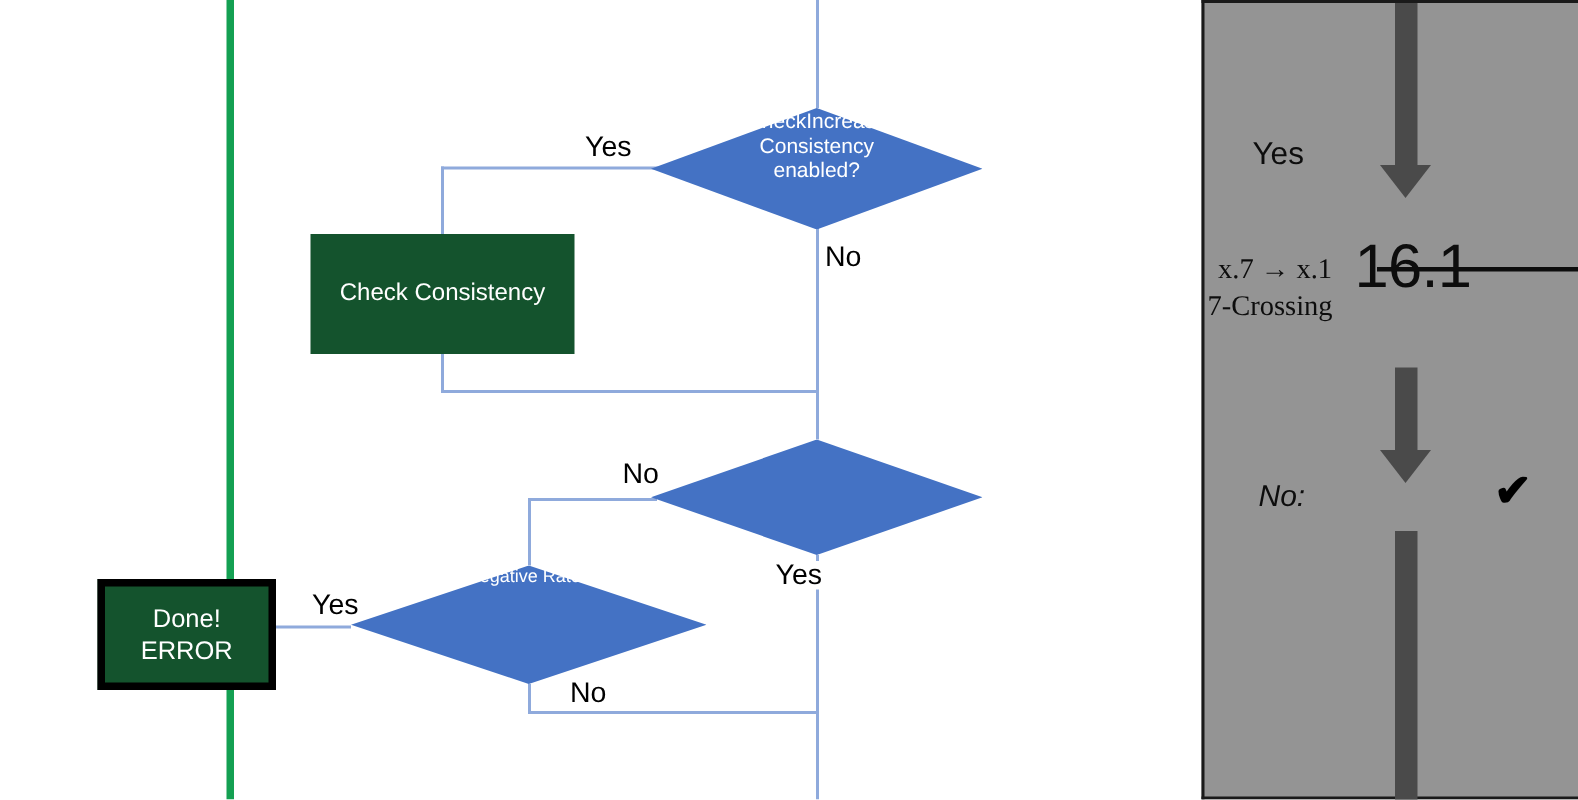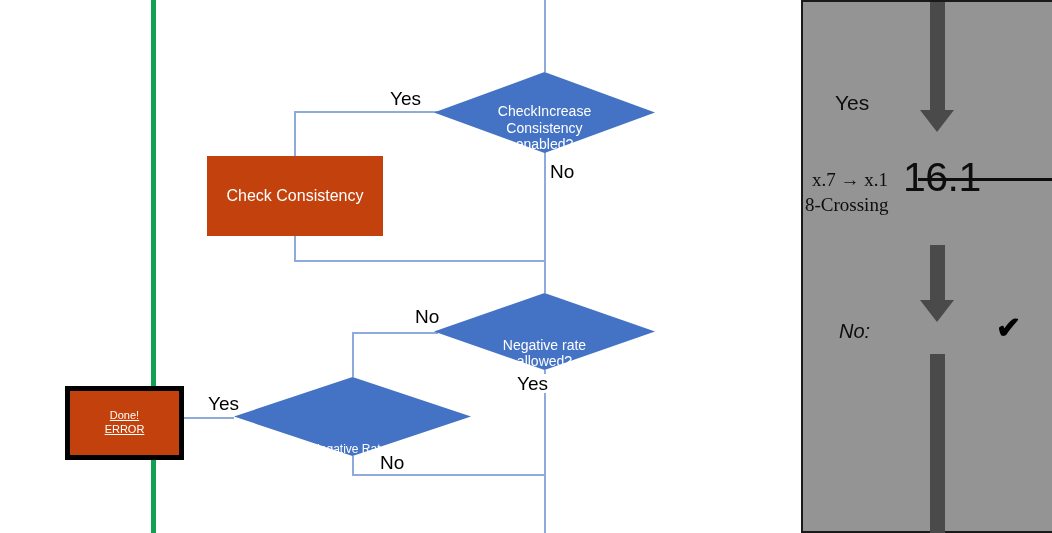--- a/index.html
+++ b/index.html
@@ -5,27 +5,27 @@
   html,body{margin:0;padding:0;background:#ffffff;}
   body{width:1052px;height:533px;overflow:hidden;font-family:"Liberation Sans",sans-serif;}
   #stage{position:relative;width:1052px;height:533px;background:#ffffff;}
 
   
   .green-line{position:absolute;background:#14A052;}
   .conn{position:absolute;background:#8FAADC;}
   .conn-v{width:2px;}
   .conn-h{height:2px;}
 
-  .diamond{position:absolute;display:flex;align-items:flex-end;justify-content:center;
+  .diamond{position:absolute;display:flex;align-items:flex-start;justify-content:center;
            color:#ffffff;text-align:center;line-height:1.18;}
   .diamond .dshape{position:absolute;inset:0;background:#4472C4;
            clip-path:polygon(50% 0%,100% 50%,50% 100%,0% 50%);}
   .diamond .dtext{position:relative;z-index:2;padding:0 18px;}
 
-  .procbox{position:absolute;background:#c2410c;display:flex;align-items:center;
+  .procbox{position:absolute;background:#14532d;display:flex;align-items:center;
            justify-content:center;color:#ffffff;text-align:center;line-height:1.25;}
   .procbox.thick{border:5px solid #000000;}
 
   .edgelabel{position:absolute;color:#000000;font-size:19px;line-height:1;
              background:#ffffff;padding:0 3px;white-space:nowrap;}
 
   
   .panel{position:absolute;background:#949494;border-left:2px solid #1a1a1a;
          border-top:2px solid #1a1a1a;border-bottom:2px solid #1a1a1a;box-sizing:border-box;}
   .arrow-shaft{position:absolute;background:#4A4A4A;}
@@ -82,34 +82,30 @@
   </div>
 
   <div class="procbox" style="left:207px;top:156px;width:176px;height:80px;font-size:16px;">
     <div>
       <div>Check Consistency</div>
     </div>
   </div>
 
   <div class="diamond" style="left:434px;top:293px;width:221px;height:77px;font-size:14px;">
     <div class="dshape"></div>
-    <div class="dtext">
-      <div>Negative rate</div>
-      <div>allowed?</div>
-    </div>
   </div>
 
   <div class="diamond" style="left:234px;top:377px;width:237px;height:79px;font-size:12px;">
     <div class="dshape"></div>
     <div class="dtext">
       <div>Negative Rate?</div>
     </div>
   </div>
 
-  <div class="procbox thick" style="left:65px;top:386px;width:109px;height:64px;font-size:11px;text-decoration:underline;">
+  <div class="procbox thick" style="left:65px;top:386px;width:109px;height:64px;font-size:17px;">
     <div>
       <div>Done!</div>
       <div>ERROR</div>
     </div>
   </div>
 
   <div class="edgelabel" style="left:387px;top:89px;">Yes</div>
   <div class="edgelabel" style="left:547px;top:162px;">No</div>
   <div class="edgelabel" style="left:412px;top:307px;">No</div>
   <div class="edgelabel" style="left:514px;top:374px;">Yes</div>
@@ -117,21 +113,21 @@
   <div class="edgelabel" style="left:377px;top:453px;">No</div>
 
   <div class="panel" style="left:801px;top:0px;width:251px;height:533px;">
 
     <div class="arrow-shaft" style="left:127px;top:0px;width:15px;height:110px;"></div>
     <div class="arrow-head" style="left:117px;top:108px;"></div>
 
     <div class="p-label p-yes" style="left:32px;top:89px;">Yes</div>
 
     <div class="p-label p-small" style="left:9px;top:167px;">x.7 → x.1</div>
-    <div class="p-label p-small" style="left:2px;top:192px;">8-Crossing</div>
+    <div class="p-label p-small" style="left:2px;top:192px;">7-Crossing</div>
 
     <div class="p-label p-big strike" style="left:100px;top:152px;">
       <span>16.1</span>
       <span class="bar"></span>
     </div>
 
     <div class="arrow-shaft" style="left:127px;top:243px;width:15px;height:57px;"></div>
     <div class="arrow-head" style="left:117px;top:298px;"></div>
 
     <div class="p-label p-row" style="left:36px;top:318px;">No:</div>

